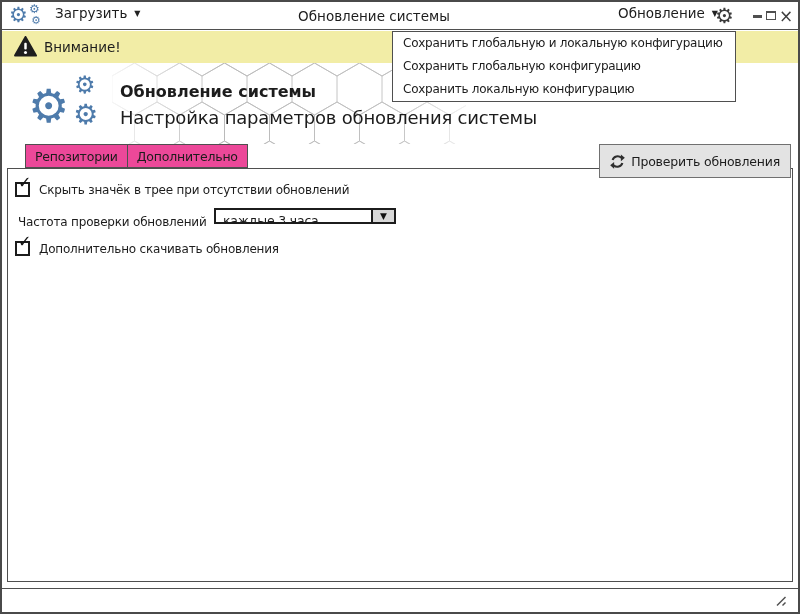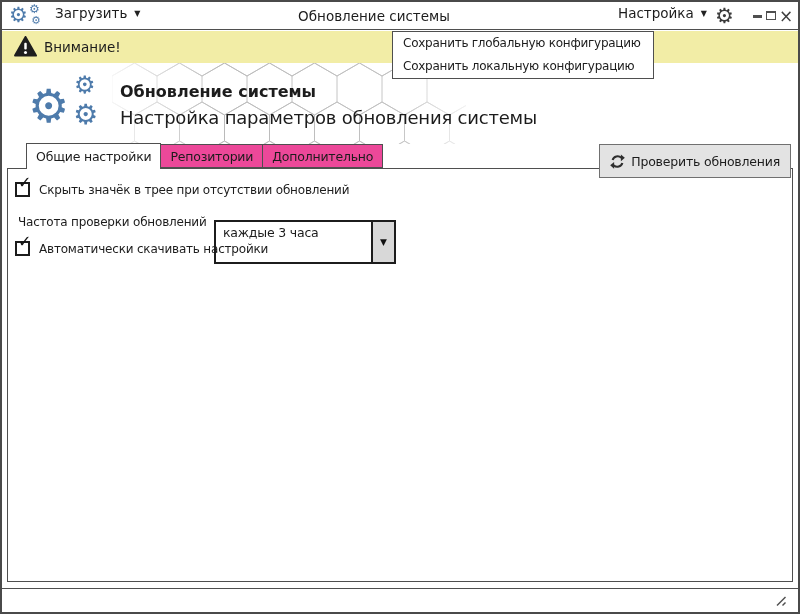--- a/index.html
+++ b/index.html
@@ -69,22 +69,22 @@
            background:#fff; border:1px solid #4f4f4f; z-index:1; }
   .check-row { position:absolute; display:flex; align-items:center; gap:9px; cursor:pointer; }
   #row-hide-tray { left:7px; top:13px; }
   #row-auto-dl { left:7px; top:72px; }
   .cbox { position:relative; width:15px; height:15px; border:2px solid #1c1c1c;
           background:#fff; flex:0 0 auto; }
   .cbox .mark { position:absolute; left:1px; top:-9px; font-size:16px; font-weight:bold;
                 color:#111; line-height:1; }
   .form-label { font-size:12px; letter-spacing:-0.2px; white-space:nowrap; }
   .freq-label { position:absolute; left:10px; top:46px; }
-  .combo { position:absolute; left:206px; top:39px; width:182px; height:44px;
-           border:2px solid #1c1c1c; background:#fff; display:flex; cursor:pointer;margin-top:12px; }
+  .combo { position:absolute; left:206px; top:39px; width:182px; height:16px;
+           border:2px solid #1c1c1c; background:#fff; display:flex; cursor:pointer; }
   .combo-value { flex:1; font-size:12.5px; letter-spacing:-0.2px; line-height:22px;
                  padding-left:7px; white-space:nowrap; overflow:hidden; }
   .combo-btn { width:23px; background:#d8d8d8; border-left:2px solid #1c1c1c;
                display:flex; align-items:center; justify-content:center; }
   .combo-btn .arrow { font-size:9px; color:#111; }
 
   
   .statusbar { position:absolute; left:0; top:586px; width:796px; height:24px;
                border-top:1px solid #4f4f4f; background:#fff; }
   .grip { position:absolute; right:10px; bottom:5px; cursor:nwse-resize; }
@@ -105,21 +105,21 @@
       <span class="g g1">⚙</span>
       <span class="g g2">⚙</span>
       <span class="g g3">⚙</span>
     </div>
     <div class="tb-menu" id="menu-load">
       <span>Загрузить</span>
       <span class="arrow">▼</span>
     </div>
     <div class="tb-title">Обновление системы</div>
     <div class="tb-menu" id="menu-save">
-      <span>Настройка</span>
+      <span>Обновление</span>
       <span class="arrow">▼</span>
     </div>
     <div class="tb-gear">⚙</div>
     <div class="wc wc-min"></div>
     <div class="wc wc-max"></div>
     <div class="wc wc-close">×</div>
   </div>
 
   <div class="warning-bar">
     <svg width="23" height="21" viewBox="0 0 24 22">
@@ -157,21 +157,20 @@
     <div class="hdr-icon">
       <span class="g g1">⚙</span>
       <span class="g g2">⚙</span>
       <span class="g g3">⚙</span>
     </div>
     <div class="hdr-title">Обновление системы</div>
     <div class="hdr-sub">Настройка параметров обновления системы</div>
   </div>
 
   <div class="tabs">
-    <div class="tab active">Общие настройки</div>
     <div class="tab">Репозитории</div>
     <div class="tab">Дополнительно</div>
   </div>
 
   <div class="check-btn">
     <svg width="15" height="15" viewBox="0 0 16 16">
       <g stroke="#2e2e2e" stroke-width="2.2" fill="none">
         <path d="M2.8,6.4 A5.5,5.5 0 0 1 12.0,4.0"></path>
         <path d="M13.2,9.6 A5.5,5.5 0 0 1 4.0,12.0"></path>
       </g>
@@ -195,32 +194,33 @@
       <span class="combo-value">каждые 3 часа</span>
       <span class="combo-btn">
         <span class="arrow">▼</span>
       </span>
     </div>
 
     <div class="check-row" id="row-auto-dl">
       <span class="cbox">
         <span class="mark">✓</span>
       </span>
-      <span class="form-label">Автоматически скачивать настройки</span>
+      <span class="form-label">Дополнительно скачивать обновления</span>
     </div>
 
   </div>
 
   <div class="statusbar">
     <svg class="grip" width="13" height="12" viewBox="0 0 13 12">
       <g stroke="#4f4f4f" stroke-width="1.4" fill="none">
         <line x1="2" y1="10.5" x2="10.5" y2="2"></line>
         <line x1="7.5" y1="10.5" x2="10.5" y2="7.5"></line>
       </g>
     </svg>
   </div>
 
   <div class="dropdown">
+    <div class="item">Сохранить глобальную и локальную конфигурацию</div>
     <div class="item">Сохранить глобальную конфигурацию</div>
     <div class="item">Сохранить локальную конфигурацию</div>
   </div>
 
 </div>
 
 </body></html>

